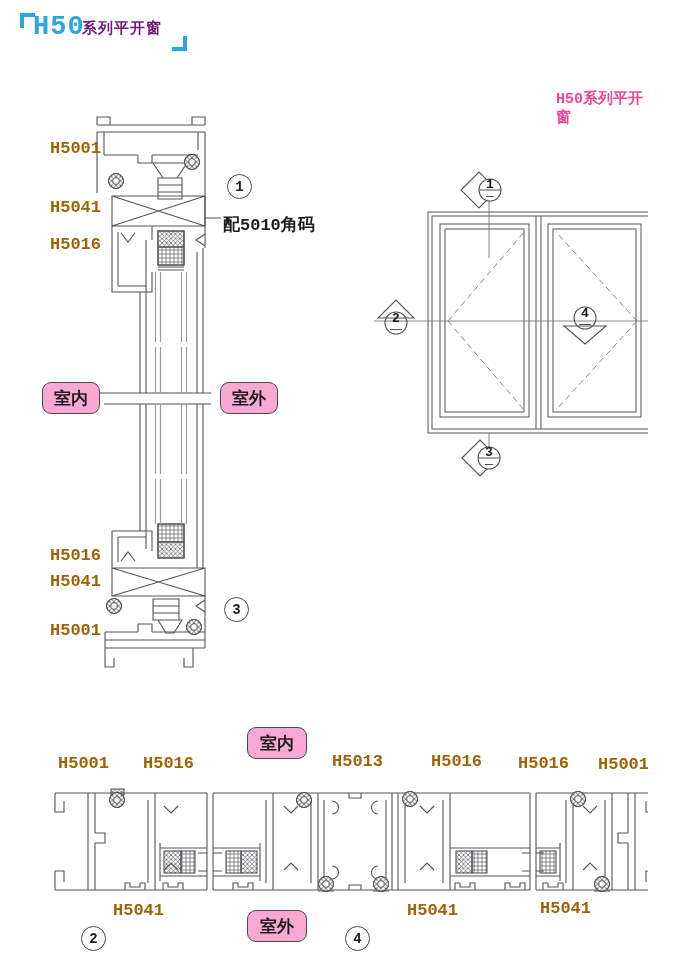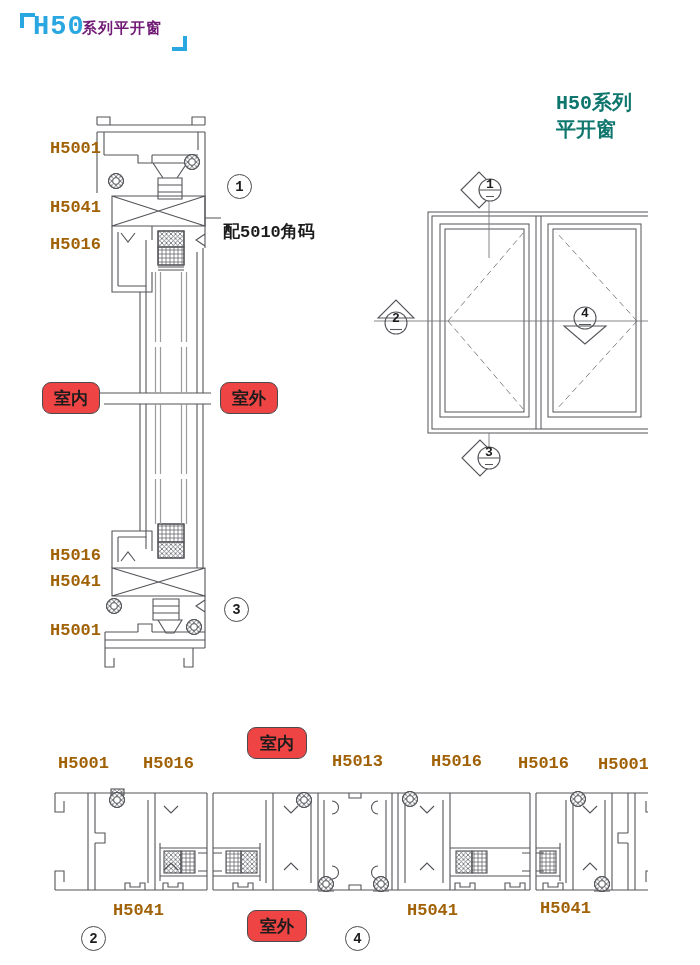--- a/index.html
+++ b/index.html
@@ -3,28 +3,28 @@
 <meta charset="utf-8">
 <style>
   html,body{margin:0;padding:0;background:#ffffff;}
   .canvas{position:relative;width:648px;height:965px;background:#ffffff;overflow:hidden;
           font-family:Liberation Mono, monospace;color:#1c1c1c;}
   svg.linework{position:absolute;left:0;top:0;}
   .lbl{position:absolute;font-size:17px;font-weight:bold;color:#a16207;white-space:nowrap;}
   .note{position:absolute;font-size:17px;font-weight:bold;color:#1c1c1c;white-space:nowrap;}
   .roombox{position:absolute;width:56px;height:30px;border:1.6px solid #4a4b4e;border-radius:9px;
            display:flex;align-items:center;justify-content:center;
-           font-size:17px;font-weight:bold;color:#1c1c1c;background:#ef4444;}
+           font-size:17px;font-weight:bold;color:#1c1c1c;background:#f9a8d4;}
   .roombox.wide{width:58px;}
   .circnum{position:absolute;width:23px;height:23px;border:1.3px solid #4a4b4e;border-radius:50%;
            display:flex;align-items:center;justify-content:center;
            font-size:14px;font-weight:bold;color:#1c1c1c;background:#fff;}
   .mnum{position:absolute;width:18px;height:13px;line-height:13px;text-align:center;
         font-size:13px;font-weight:bold;color:#1c1c1c;}
-  .heading-right{position:absolute;left:556px;top:89px;font-size:20px;font-weight:bold;color:#0f766e;}
+  .heading-right{position:absolute;left:556px;top:89px;font-size:15px;font-weight:bold;color:#ec4899;}
   .title-brand{position:absolute;left:33px;top:12px;font-size:27px;font-weight:bold;color:#2aa7e0;letter-spacing:1px;}
   .title-series{position:absolute;left:82px;top:19px;font-size:15px;font-weight:bold;color:#701a75;letter-spacing:1px;}
   .tlb{position:absolute;left:20px;top:13px;width:11px;height:11px;
        border-left:4px solid #2aa7e0;border-top:4px solid #2aa7e0;}
   .brb{position:absolute;left:172px;top:36px;width:11px;height:11px;
        border-right:4px solid #2aa7e0;border-bottom:4px solid #2aa7e0;}
 </style>
 </head>
 <body>
 
@@ -182,21 +182,21 @@
   <div class="brb"></div>
 
   <div class="heading-right">H50系列平开窗</div>
 
   <div class="lbl" style="left:50px;top:139px">H5001</div>
   <div class="lbl" style="left:50px;top:198px">H5041</div>
   <div class="lbl" style="left:50px;top:235px">H5016</div>
   <div class="lbl" style="left:50px;top:546px">H5016</div>
   <div class="lbl" style="left:50px;top:572px">H5041</div>
   <div class="lbl" style="left:50px;top:621px">H5001</div>
-  <div class="note" style="left:223px;top:220px">配5010角码</div>
+  <div class="note" style="left:223px;top:213px">配5010角码</div>
 
   <div class="roombox" style="left:42px;top:382px">室内</div>
   <div class="roombox" style="left:220px;top:382px">室外</div>
 
   <div class="circnum" style="left:227px;top:174px">1</div>
   <div class="circnum" style="left:224px;top:597px">3</div>
 
   <div class="mnum" style="left:481px;top:178px">1</div>
   <div class="mnum" style="left:387px;top:312px">2</div>
   <div class="mnum" style="left:480px;top:446px">3</div>

